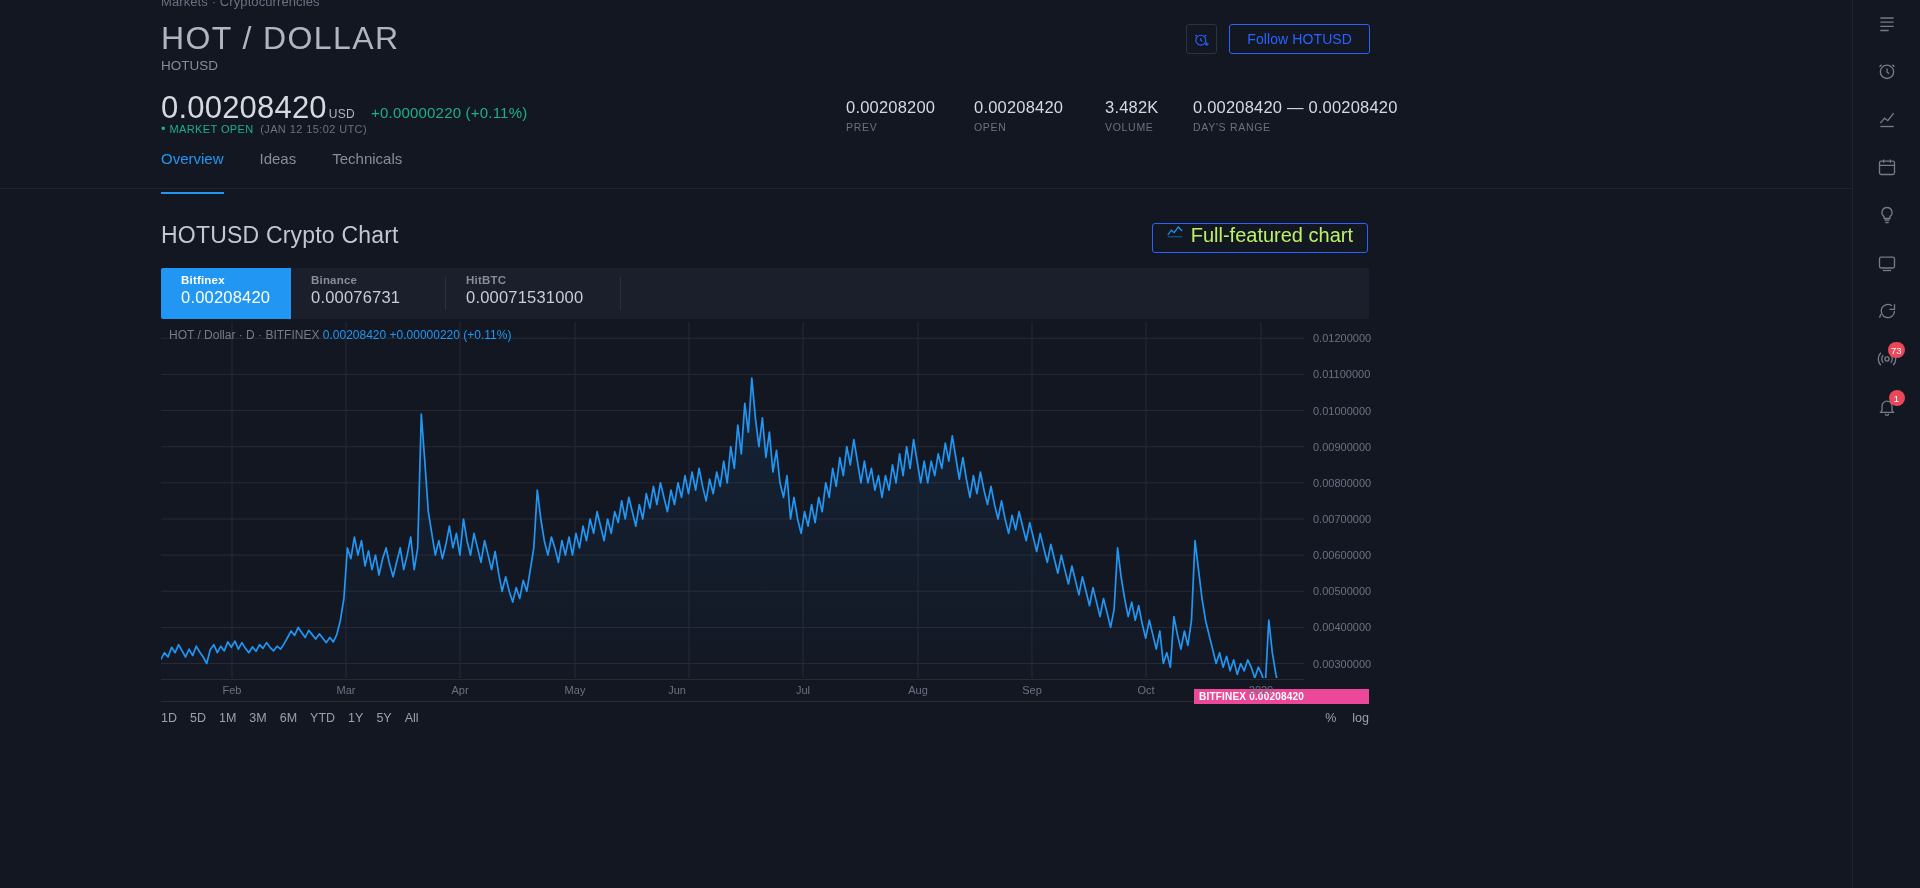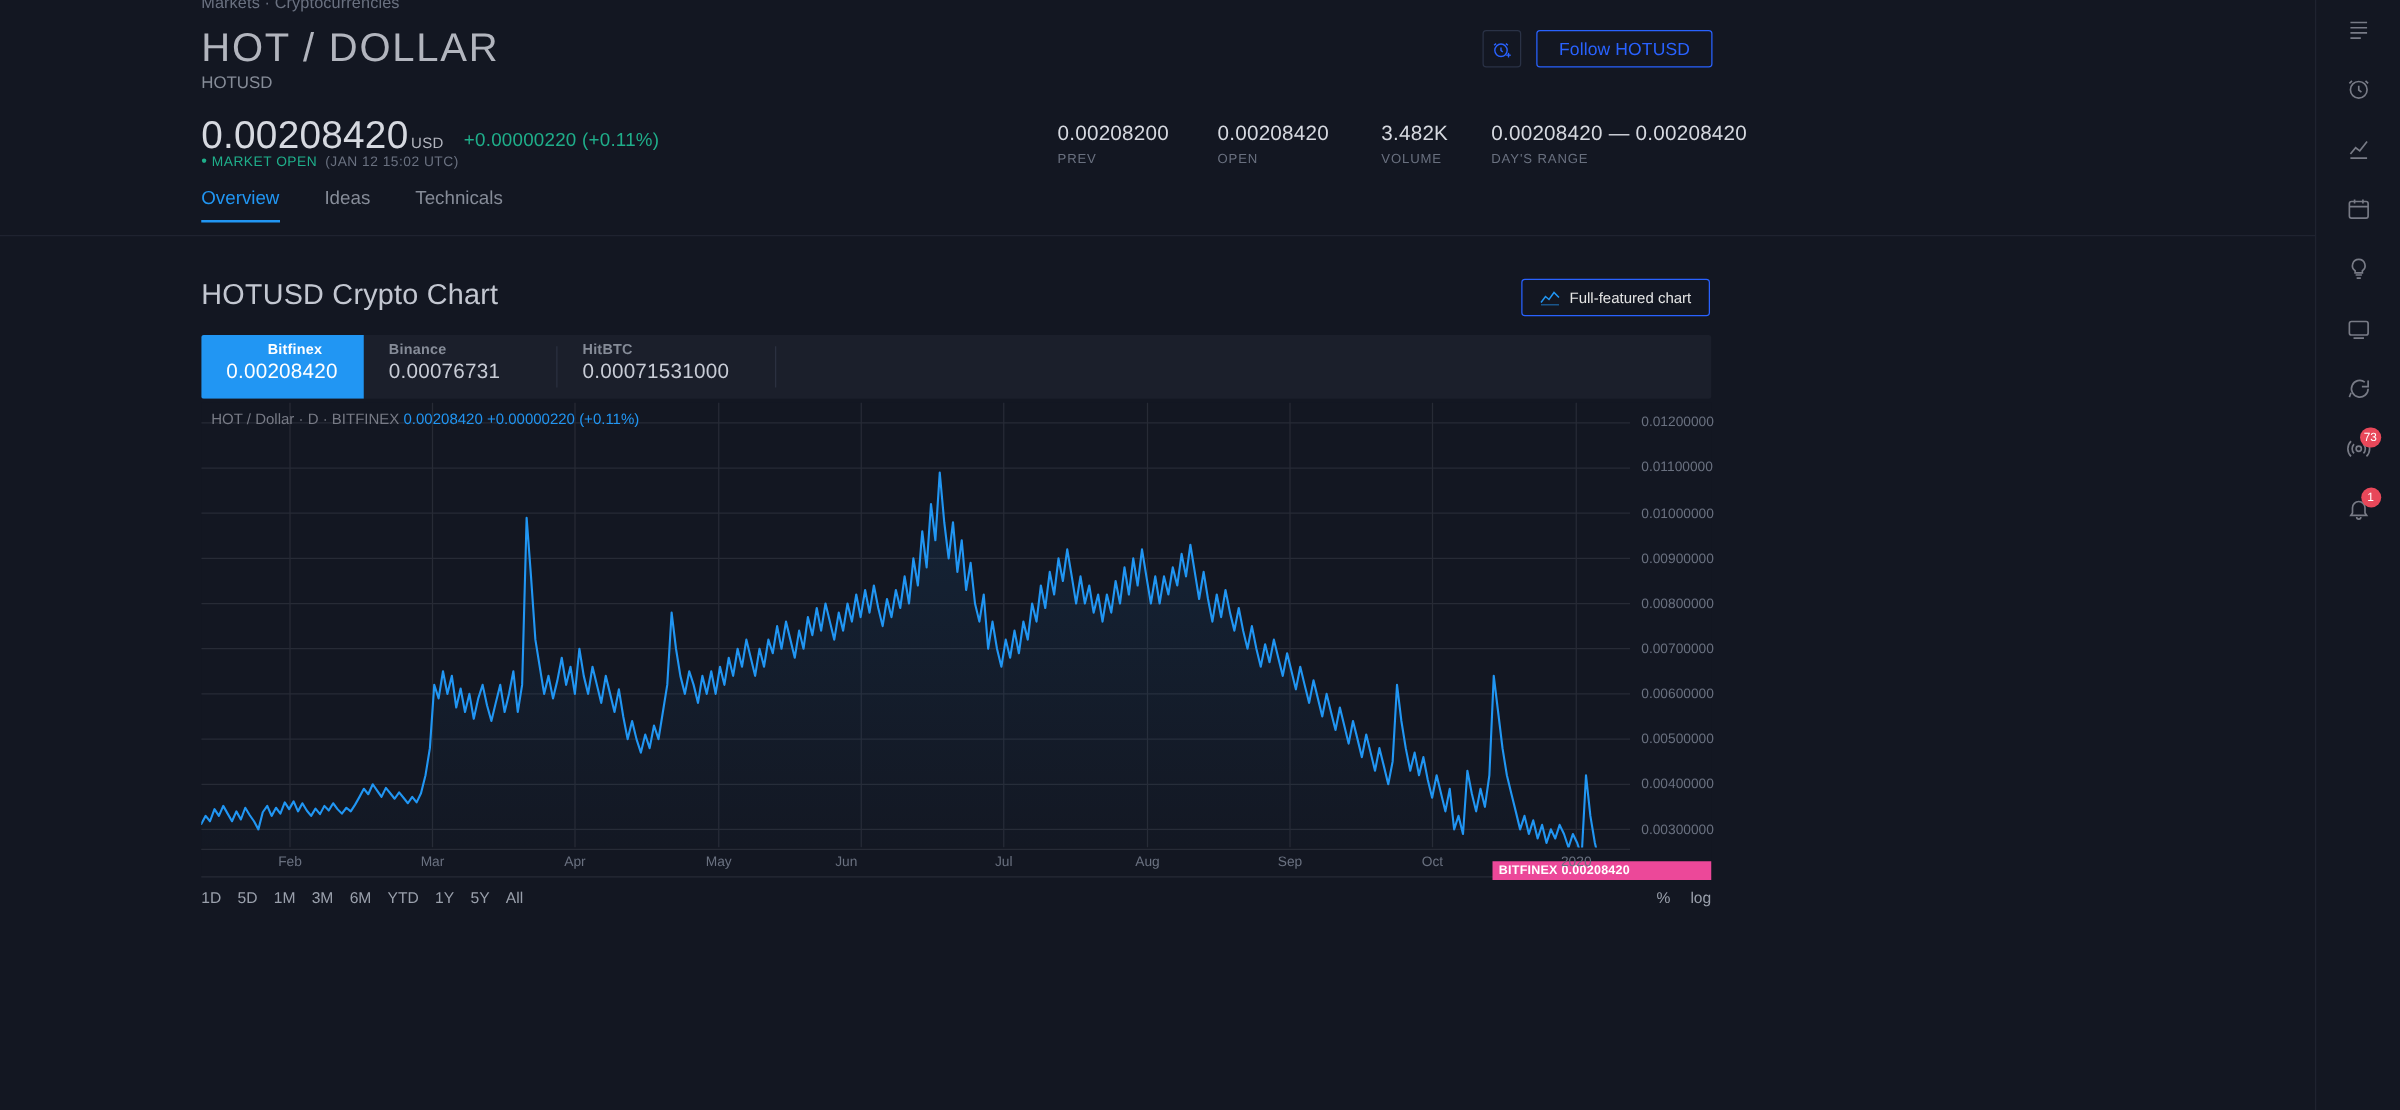--- a/index.html
+++ b/index.html
@@ -54,45 +54,45 @@
     height: 30px; padding: 0 17px; border: 1px solid #2962ff; border-radius: 3px;
     color: #2962ff; font-size: 14px; display: flex; align-items: center;
     background: transparent; cursor: pointer; letter-spacing: .1px;
   }
 
   
   .tabs {
     position: absolute; left: 161px; top: 150px; right: 0; height: 38px;
     display: flex; align-items: flex-start; gap: 36px;
   }
-  .tab { font-size: 15px; color: #868c98; padding-bottom: 11px; cursor: pointer; position: relative; }
+  .tab { font-size: 15px; color: #868c98; padding-bottom: 27px; cursor: pointer; position: relative; }
   .tab.active { color: #2196f3; }
   .tab.active::after {
     content: ""; position: absolute; left: 0; right: 0; bottom: 0; height: 2px; background: #2196f3;
   }
   .tabs-rule { position: absolute; left: 0; right: 0; top: 188px; height: 1px; background: #1f2330; }
 
   
   .chart-title { position: absolute; left: 161px; top: 222px; font-size: 23px; color: #c3c7d1; letter-spacing: .2px; }
   .ff-btn {
     position: absolute; right: 484px; top: 223px; height: 30px; padding: 0 14px;
-    border: 1px solid #2962ff; border-radius: 3px; color: #e5e5e5; font-size: 12px;
-    display: flex; align-items: center; gap: 8px; background: transparent; cursor: pointer;
+    border: 1px solid #2962ff; border-radius: 3px; color: #bef264; font-size: 20px;
+    display: flex; align-items: flex-start; gap: 8px; background: transparent; cursor: pointer;
   }
 
   .exch-bar {
     position: absolute; left: 161px; top: 268px; width: 1208px; height: 51px;
     background: #1b1f2b; display: flex; border-radius: 2px; overflow: hidden;
   }
   .exch {
     width: 130px; padding: 6px 0 0 20px; position: relative; cursor: pointer;
   }
   .exch.active { background: #2196f3; }
   .exch .nm { font-size: 11.5px; color: #868c98; font-weight: bold; letter-spacing: .2px; }
-  .exch.active .nm { color: #ffffff; text-align: center; }
+  .exch.active .nm { color: #ffffff; }
   .exch .pv { font-size: 16.5px; color: #c8ccd6; margin-top: 2px; letter-spacing: .2px; }
   .exch.active .pv { color: #ffffff; }
   .exch.w2 { width: 155px; }
   .exch.w3 { width: 175px; }
   .exch .sep { position: absolute; right: 0; top: 9px; bottom: 9px; width: 1px; background: #2b3040; }
 
   .chart-box {
     position: absolute; left: 161px; top: 322px; width: 1208px; height: 380px;
     background: #131722; border-bottom: 1px solid #272b36;
   }

